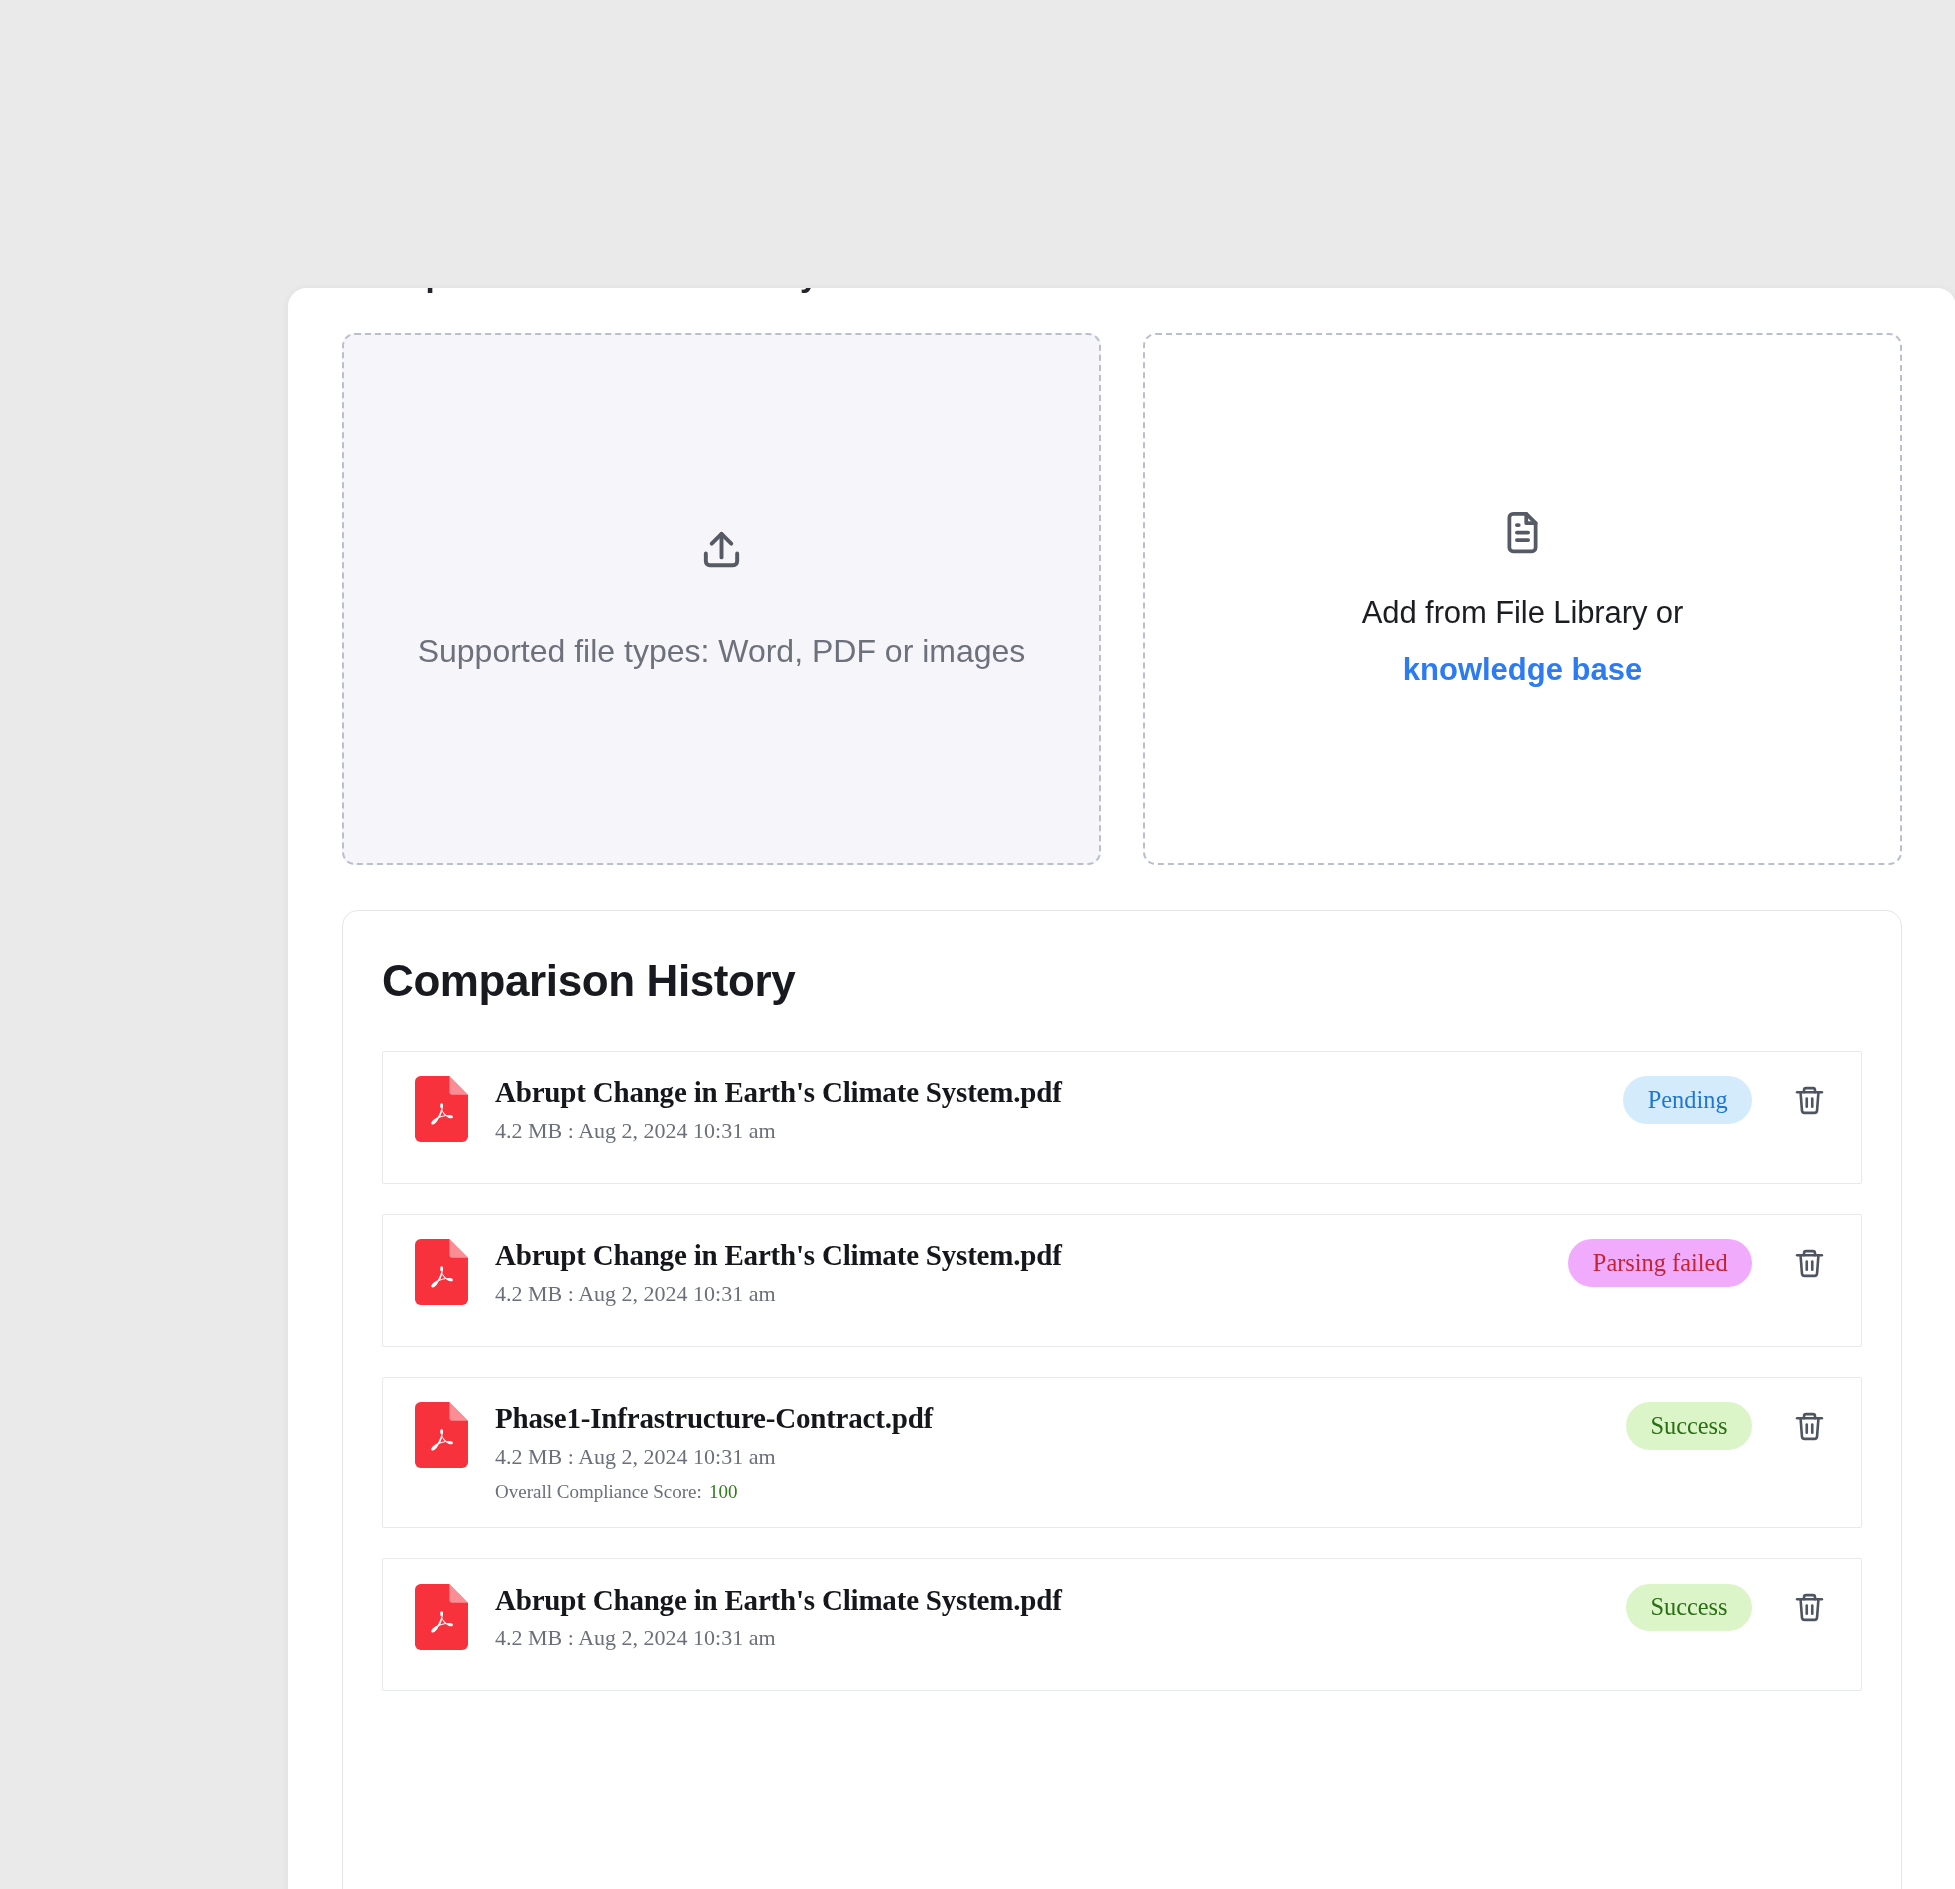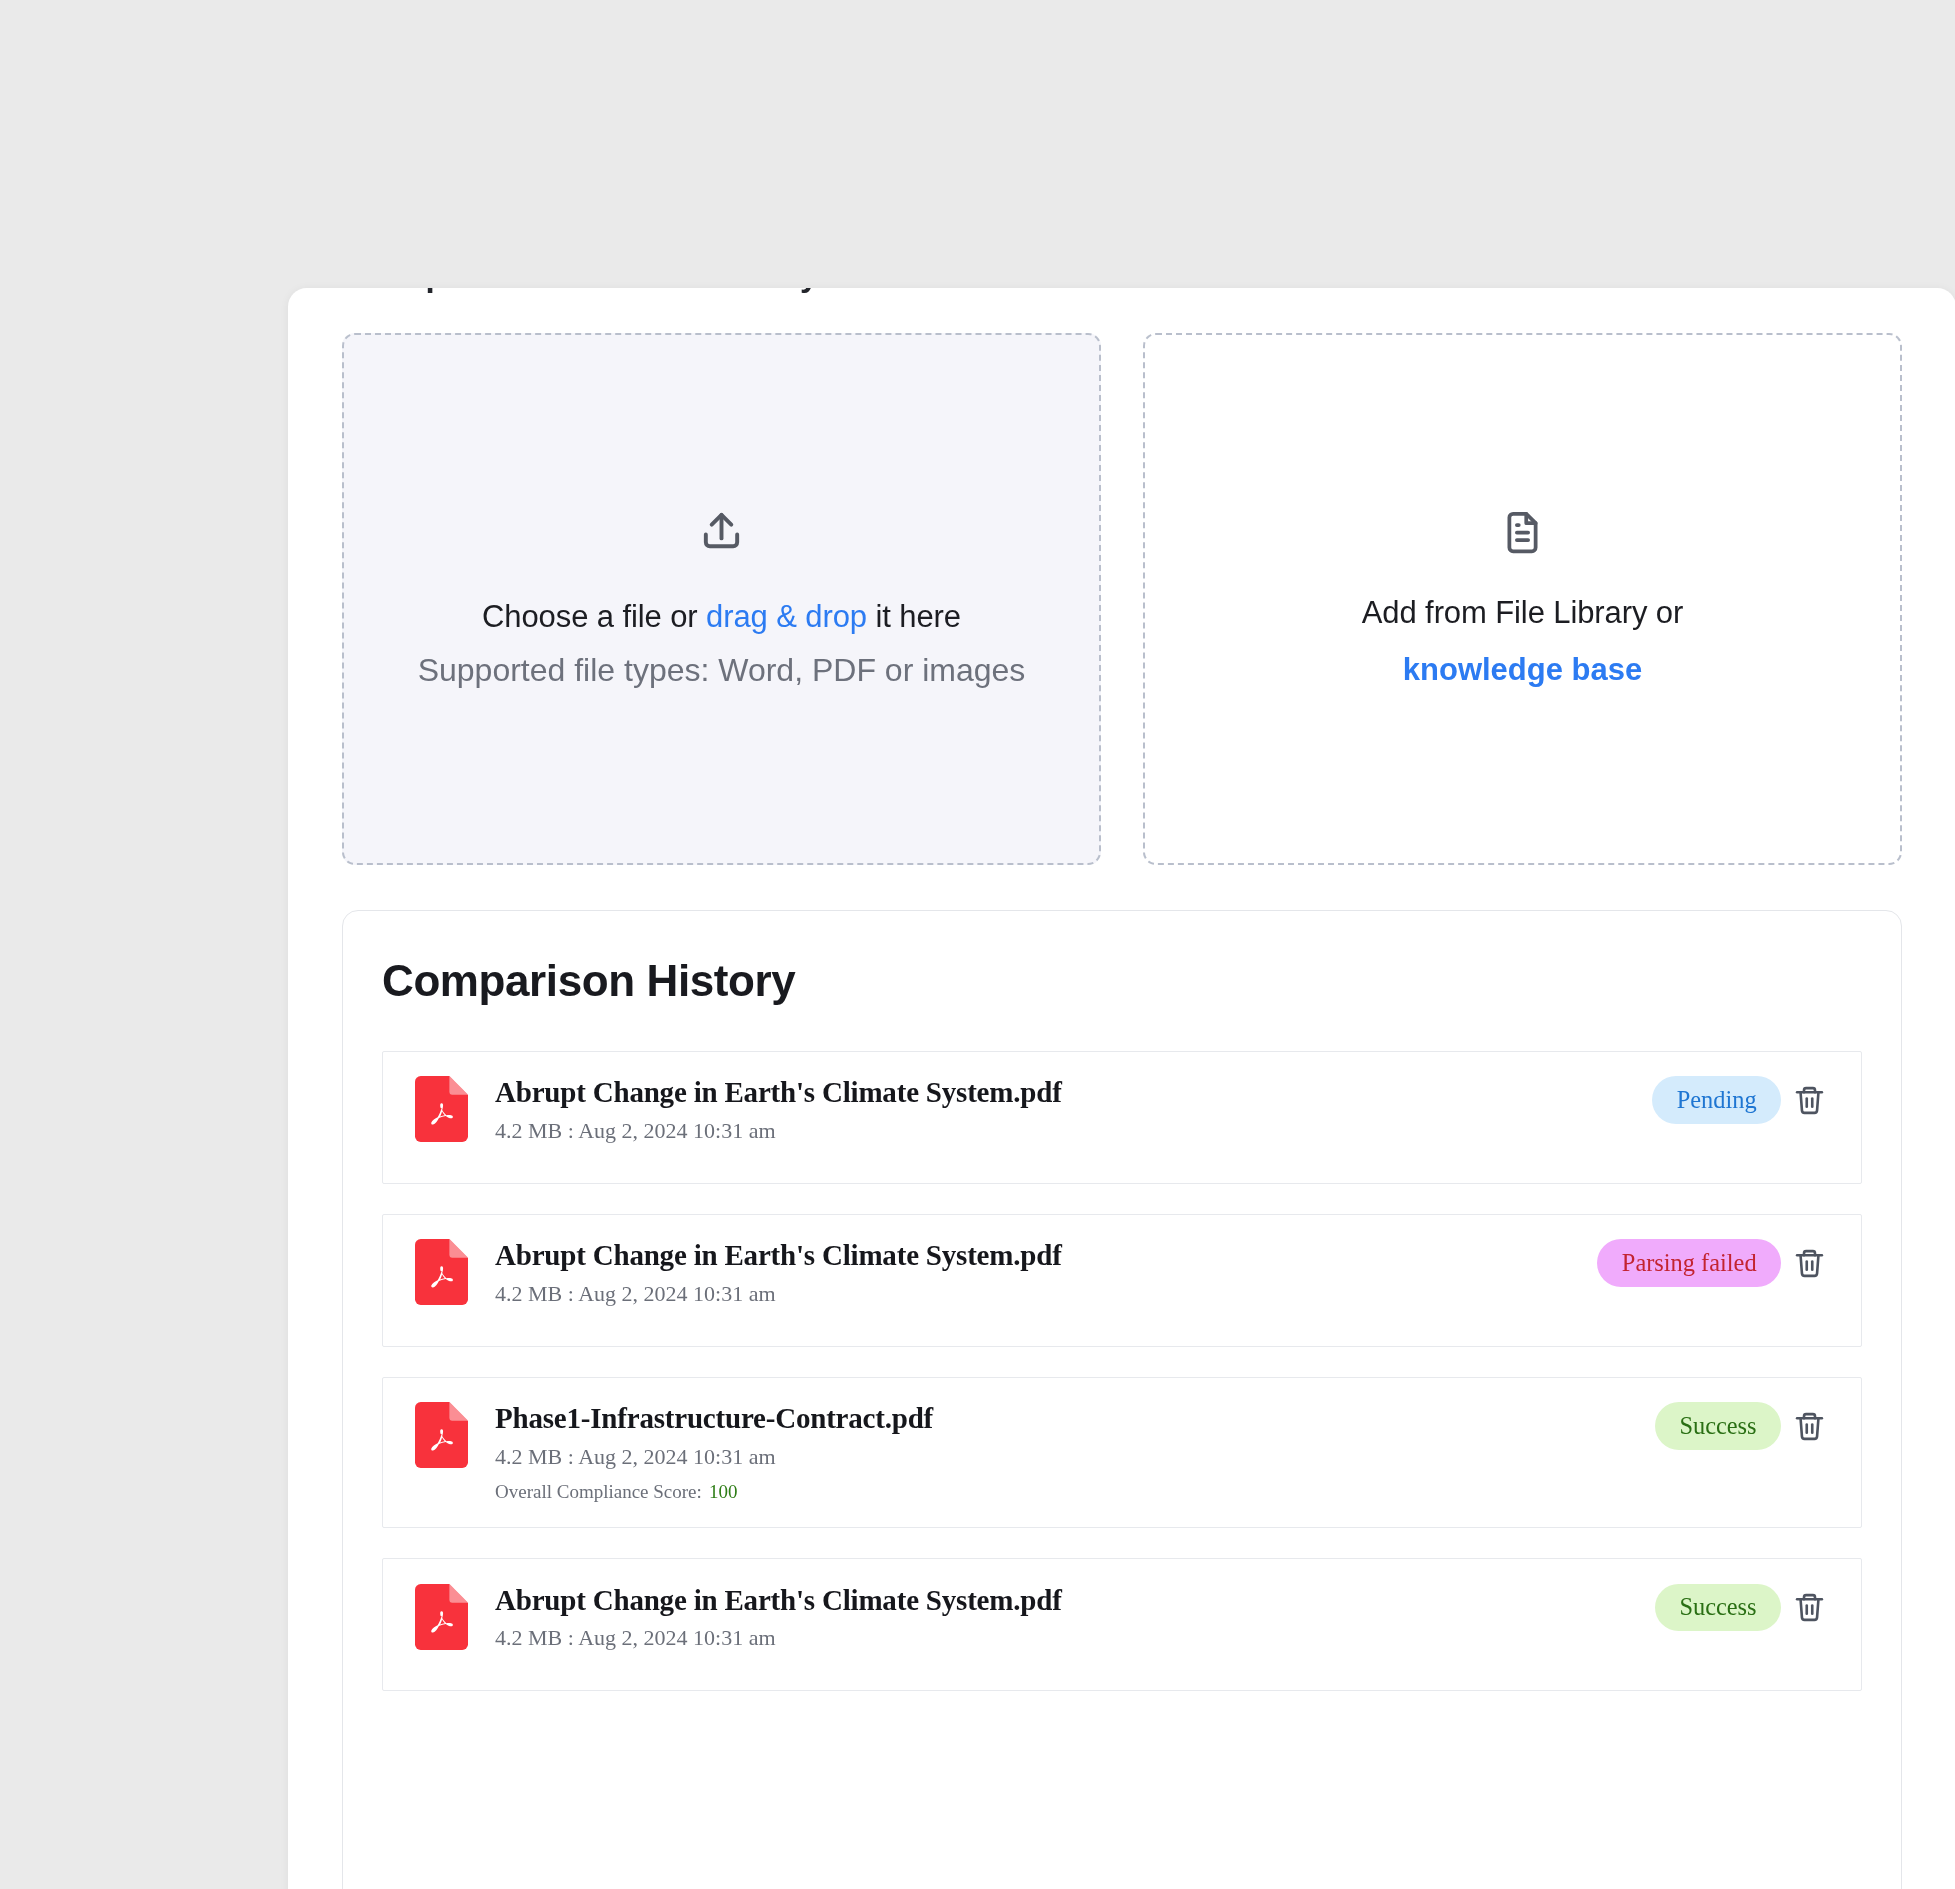--- a/index.html
+++ b/index.html
@@ -144,21 +144,21 @@
   }
   .row-score .score-value {
     color: #2e7d16;
     margin-left: 7.2px;
   }
 
   .row-right {
     flex: 0 0 auto;
     display: flex;
     align-items: center;
-    gap: 8px;
+    gap: 37px;
     margin-left: 21.6px;
   }
 
   .badge {
     display: inline-block;
     border-radius: 718px;
     padding: 11.5px 24.4px;
     font-size: 24.4px;
     line-height: 1;
     white-space: nowrap;
@@ -186,23 +186,20 @@
   <div id="upload-row">
 
     <div class="dropzone" id="dropzone-upload">
       <span class="dz-icon">
         <svg width="47" height="47" viewBox="0 0 24 24" fill="none" stroke="#565a64" stroke-width="2" stroke-linecap="round" stroke-linejoin="round">
           <path d="M12 15V3"></path>
           <path d="M7 8l5-5 5 5"></path>
           <path d="M4 13v4a2 2 0 0 0 2 2h12a2 2 0 0 0 2-2v-4"></path>
         </svg>
       </span>
-      <div class="dz-line-main">
-        <span>Choose a file or </span><span class="dz-link">drag &amp; drop</span><span> it here</span>
-      </div>
       <div class="dz-line-sub">Supported file types: Word, PDF or images</div>
     </div>
 
     <div class="dropzone" id="dropzone-library">
       <span class="dz-icon">
         <svg width="45" height="45" viewBox="0 0 24 24" fill="none" stroke="#565a64" stroke-width="2" stroke-linecap="round" stroke-linejoin="round">
           <path d="M14 2H7a2 2 0 0 0-2 2v16a2 2 0 0 0 2 2h10a2 2 0 0 0 2-2V7l-5-5z"></path>
           <path d="M14 2v5h5"></path>
           <path d="M9 8h1"></path>
           <path d="M9 12h6"></path>

